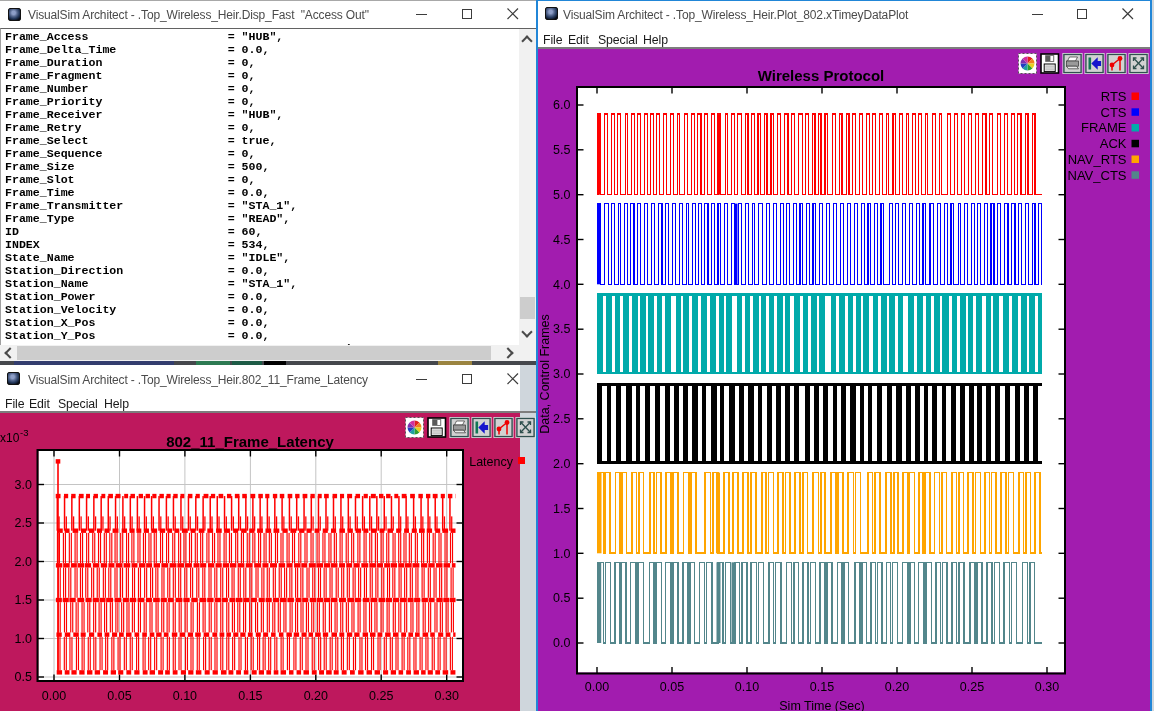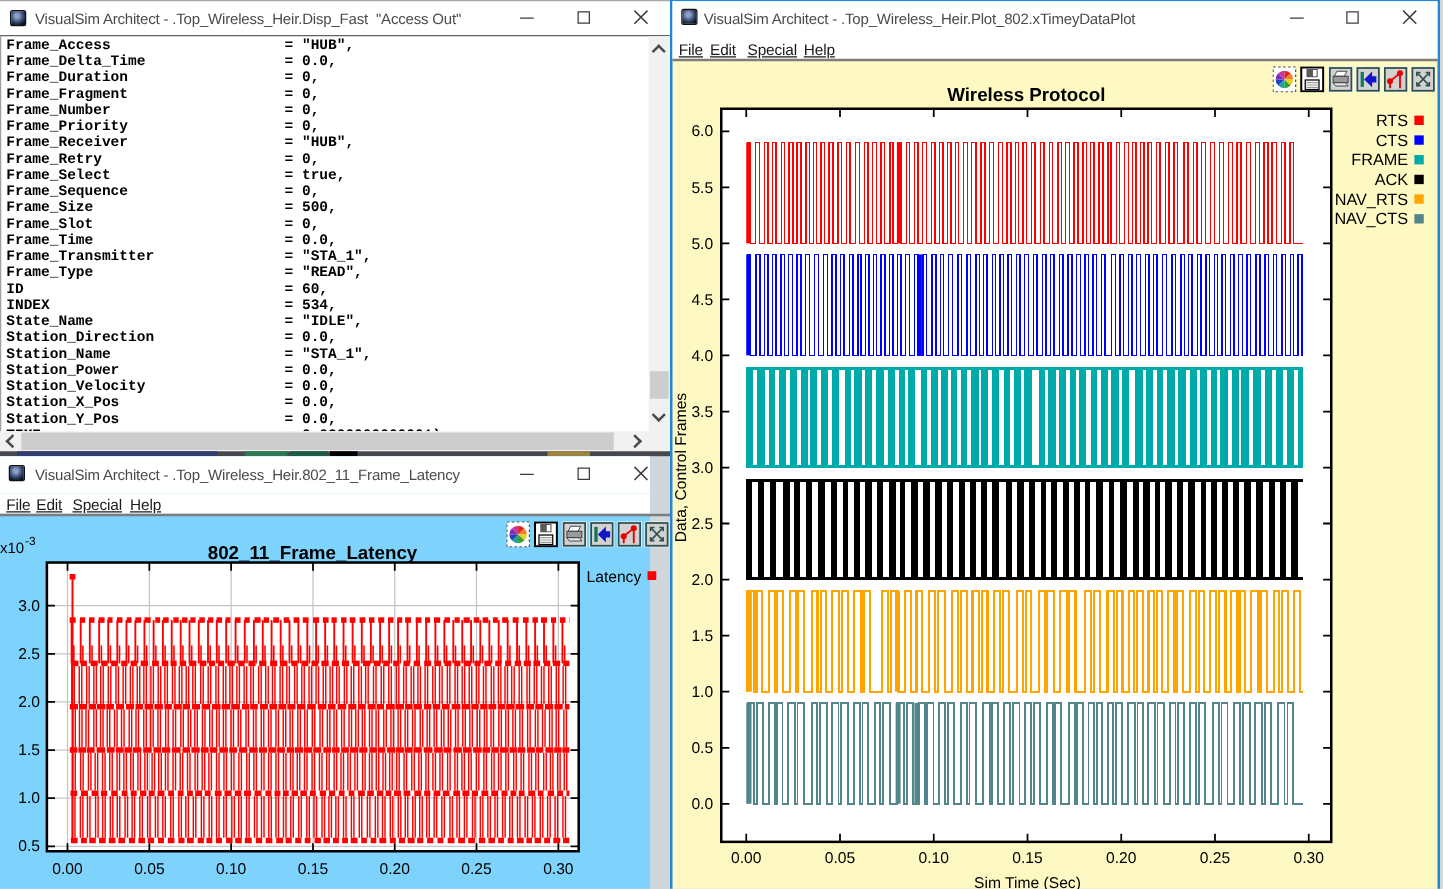--- a/index.html
+++ b/index.html
@@ -4,21 +4,21 @@
 html,body { width:1154px; height:711px; overflow:hidden; background:#cfd6dc;
   font-family:"Liberation Sans",sans-serif; }
 .win { position:absolute; }
 .tbar { position:absolute; left:0; right:0; background:#ffffff; }
 .ttext { position:absolute; font-size:12px; letter-spacing:-0.15px; color:#4b4b4b; white-space:pre; }
 .icon { position:absolute; width:13px; height:13px; border-radius:2px;
   background:radial-gradient(circle at 42% 35%, #8d9ec7 0 18%, #56688f 38%, #253a5e 60%, #090d18 85%);
   border:1px solid #111; }
 .cap { position:absolute; color:#3c3c3c; }
 .menu { position:absolute; left:0; right:0; background:#ffffff; }
-.menu span { position:absolute; top:2px; font-size:12.3px; color:#1a1a1a; letter-spacing:-0.1px;text-decoration:underline; }
+.menu span { position:absolute; top:2px; font-size:12.3px; color:#1a1a1a; letter-spacing:-0.1px; }
 pre { font-family:"Liberation Mono",monospace; font-size:11.6px; line-height:13px;
   color:#000; position:absolute; left:4px; top:1px; letter-spacing:0; font-weight:600; }
 .sb { position:absolute; background:#f1f1f1; }
 .sb .th { position:absolute; background:#cdcdcd; }
 .arr { position:absolute; width:8px; height:8px; border:solid #4a4a4a; border-width:2px 2px 0 0; }
 .toolbar { position:absolute; }
 </style></head><body>
 
 <div class="win" style="left:0;top:0;width:536px;height:365px;background:#fff;padding-left:28px;">
   <div class="tbar" style="top:0;height:28px;border-top:1px solid #a8a8a8;">
@@ -72,21 +72,21 @@
 
   <div style="position:absolute;left:0;top:361px;width:536px;height:4px;background:#45474c;">
     <div style="position:absolute;left:14px;top:0;width:160px;height:4px;background:#333d6e;"></div>
     <div style="position:absolute;left:196px;top:0;width:34px;height:4px;background:#2d7a52;"></div>
     <div style="position:absolute;left:232px;top:0;width:30px;height:4px;background:#1d5b46;"></div>
     <div style="position:absolute;left:264px;top:0;width:22px;height:4px;background:#000;"></div>
     <div style="position:absolute;left:438px;top:0;width:34px;height:4px;background:#9b8440;"></div>
   </div>
 </div>
 
-<div class="win" style="left:0;top:365px;width:520px;height:346px;background:#7dd3fc;">
+<div class="win" style="left:0;top:365px;width:520px;height:346px;background:#be185d;">
   <div class="tbar" style="top:0;height:30px;">
     <div class="icon" style="left:7px;top:7px;"></div>
     <div class="ttext" style="left:28px;top:7.5px;">VisualSim Architect - .Top_Wireless_Heir.802_11_Frame_Latency</div>
     <div class="cap" style="left:416px;top:14px;width:11px;height:1.4px;background:#3c3c3c;"></div>
     <div class="cap" style="left:462px;top:8.5px;width:10px;height:10px;border:1.2px solid #3c3c3c;"></div>
     <svg class="cap" style="left:507px;top:8px;" width="12" height="12">
         <path d="M0.5,0.5 L11,11 M11,0.5 L0.5,11" stroke="#3c3c3c" stroke-width="1.2"></path>
       </svg>
   </div>
   <div class="menu" style="top:30px;height:16px;">
@@ -1194,21 +1194,21 @@
           <rect x="443.48" y="223.85" width="1.15" height="33.33"></rect>
           <rect x="445.48" y="223.85" width="1.15" height="33.33"></rect>
           <rect x="449.80" y="223.85" width="1.15" height="33.33"></rect>
           <rect x="451.80" y="223.85" width="1.15" height="33.33"></rect>
           <rect x="55.70" y="46.20" width="4.60" height="4.40"></rect>
           <rect x="57.20" y="48.40" width="1.60" height="210.98"></rect>
         </g>
 </svg></div>
 </div>
 
-<div class="win" style="left:536px;top:0;width:616px;height:711px;background:#fef9c3;
+<div class="win" style="left:536px;top:0;width:616px;height:711px;background:#a21caf;
      border-left:2px solid #2186d7;border-right:2px solid #2186d7;border-top:1px solid #2186d7;">
   <div class="tbar" style="top:0;height:30px;">
     <div class="icon" style="left:7px;top:6px;"></div>
     <div class="ttext" style="left:25px;top:6.5px;">VisualSim Architect - .Top_Wireless_Heir.Plot_802.xTimeyDataPlot</div>
     <div class="cap" style="left:494px;top:13px;width:11px;height:1.4px;background:#3c3c3c;"></div>
     <div class="cap" style="left:539px;top:7.5px;width:10px;height:10px;border:1.2px solid #3c3c3c;"></div>
     <svg class="cap" style="left:584px;top:7px;" width="12" height="12">
         <path d="M0.5,0.5 L11,11 M11,0.5 L0.5,11" stroke="#3c3c3c" stroke-width="1.2"></path>
       </svg>
   </div>

